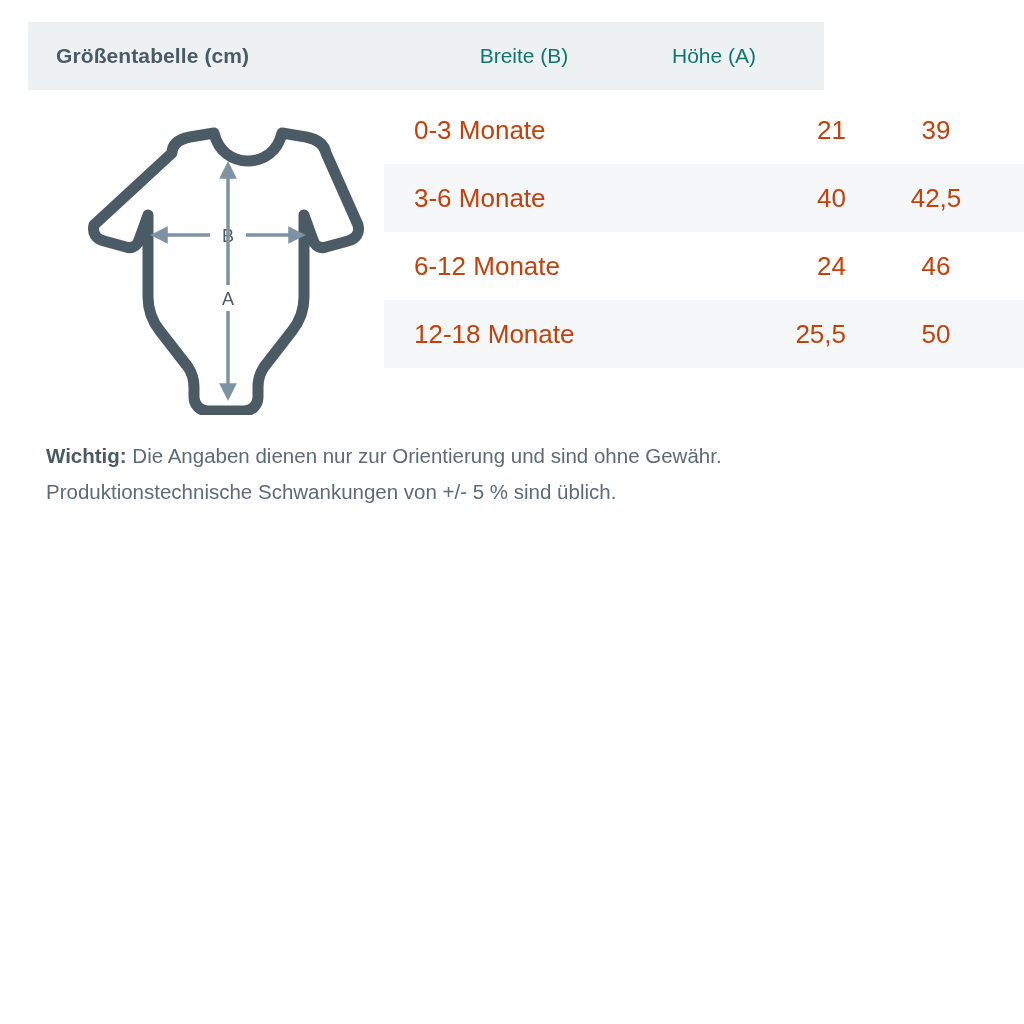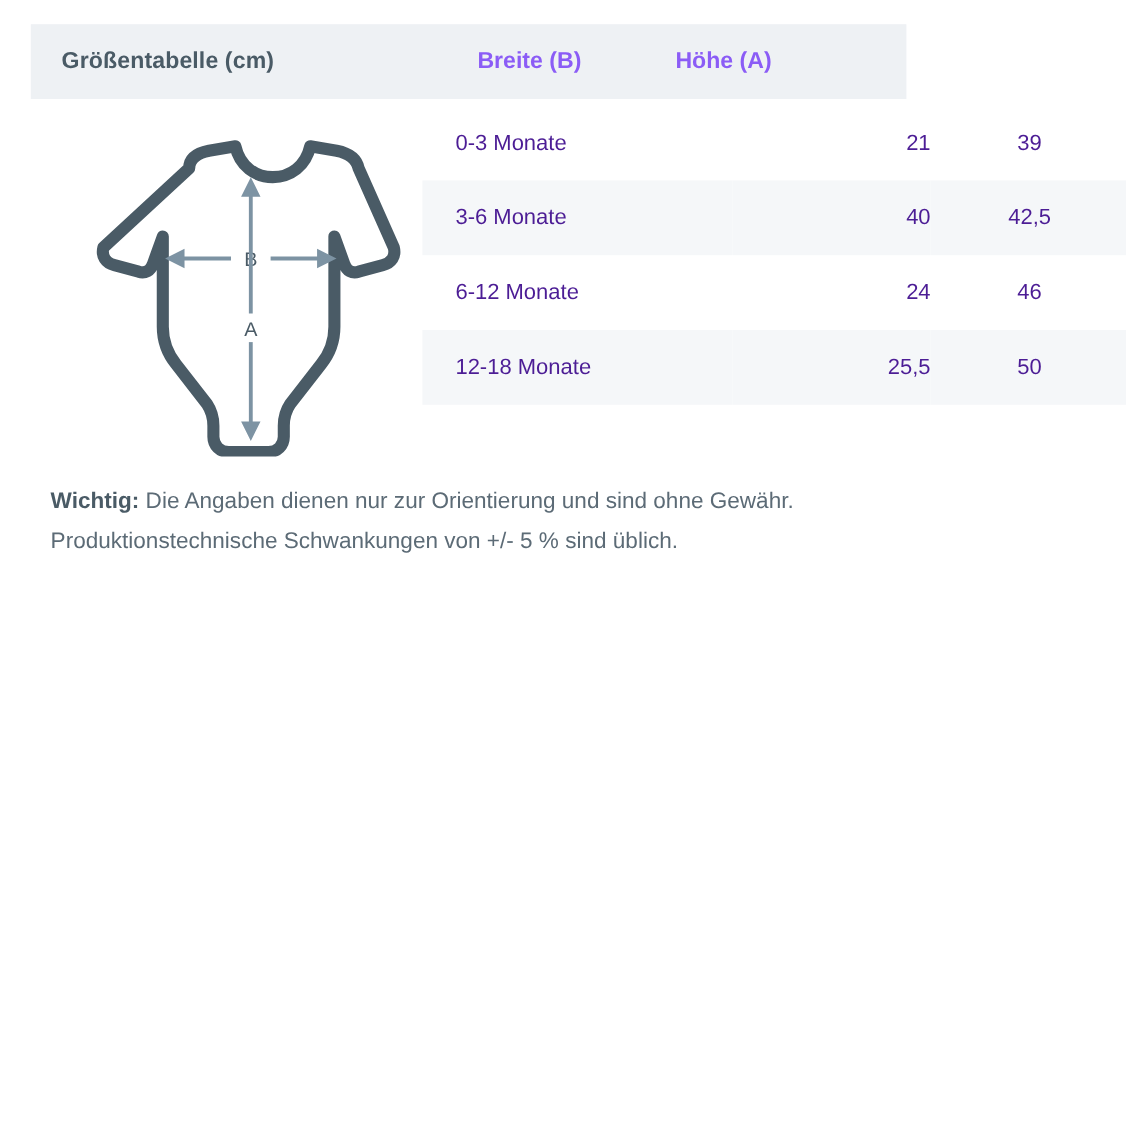--- a/index.html
+++ b/index.html
@@ -38,22 +38,23 @@
     margin-left: 28px;
     font-size: 21px;
     font-weight: bold;
     color: #4a5b66;
     letter-spacing: 0.1px;
   }
   .header .h-spacer { flex: 1 1 auto; }
   .header .h-col {
     flex: 0 0 auto;
     font-size: 21px;
-    font-weight: bold;
-    color: #8b5cf6;
+    font-weight: normal;
+    color: #0f766e;
+    text-align: center;
   }
   .header .h-col.width-col { width: 180px; }
   .header .h-col.height-col { width: 200px; margin-right: 10px; }
 
   
   .illustration {
     position: absolute;
     left: 60px;
     top: 105px;
     width: 330px;
@@ -65,22 +66,22 @@
     position: absolute;
     left: 384px;
     top: 96px;
     width: 612px;
     border-collapse: collapse;
     table-layout: fixed;
   }
   .table tr { height: 68px; }
   .table tr.alt { background: #f5f7f9; }
   .table td {
-    font-size: 20px;
-    color: #4c1d95;
+    font-size: 26px;
+    color: #c2410c;
     border: 0;
     padding: 0;
     vertical-align: middle;
   }
   .table td.label {
     width: 252px;
     padding-left: 30px;
     text-align: left;
   }
   .table td.val-b {

